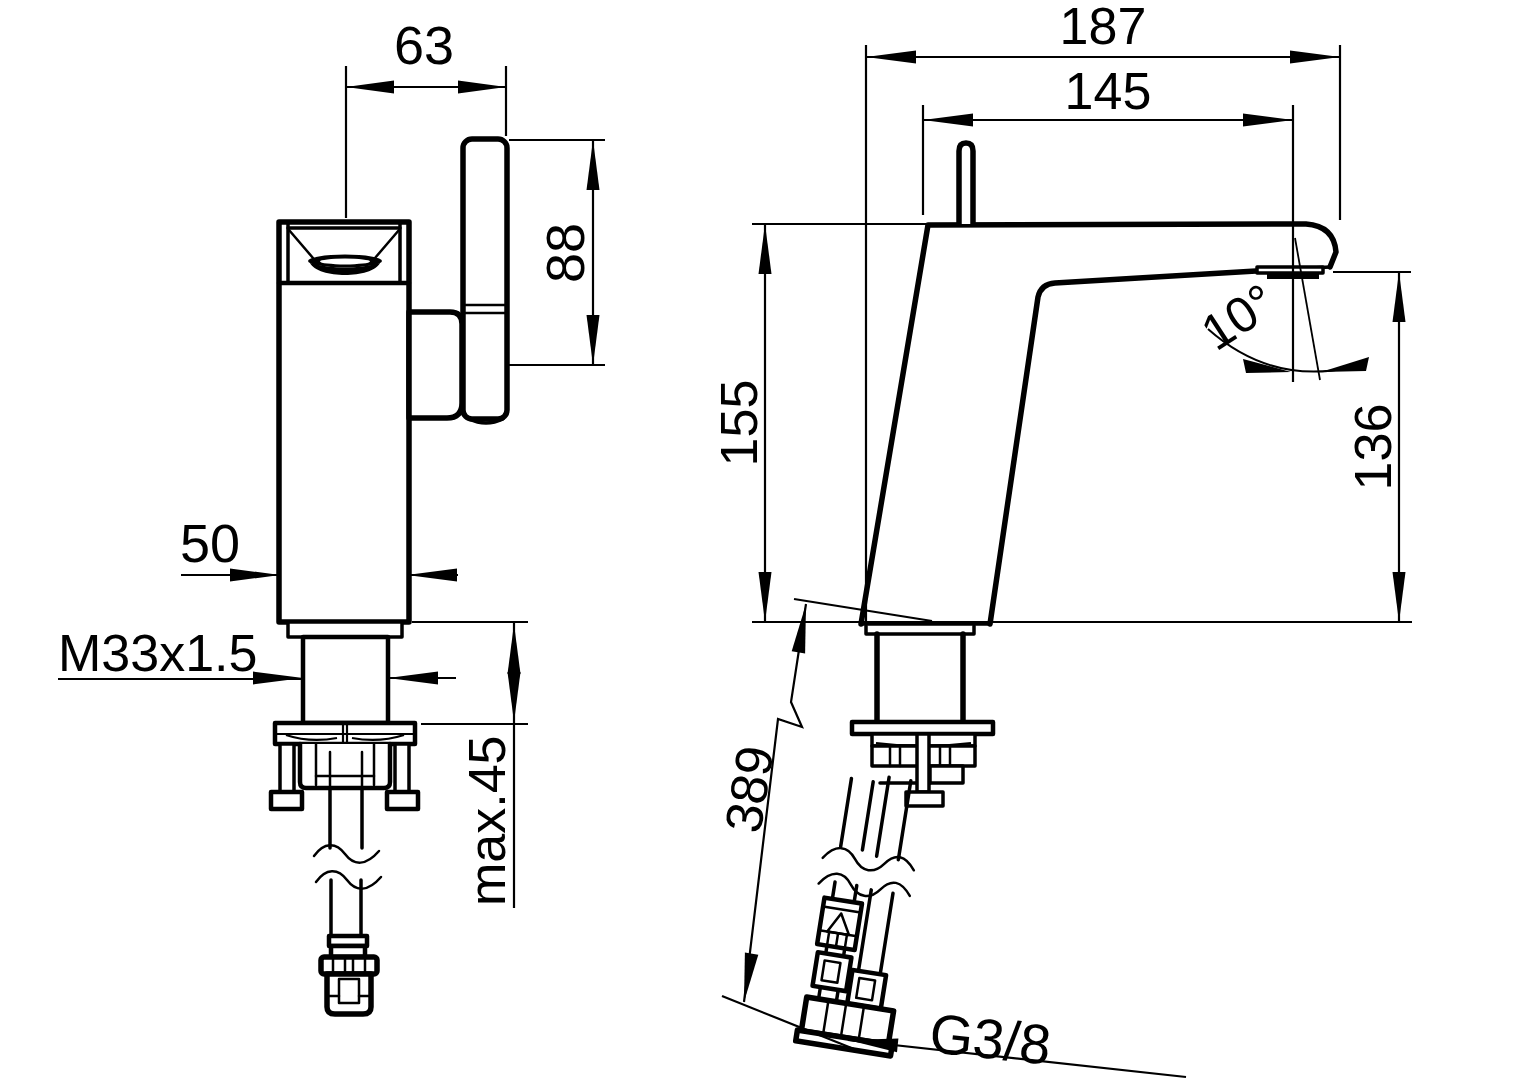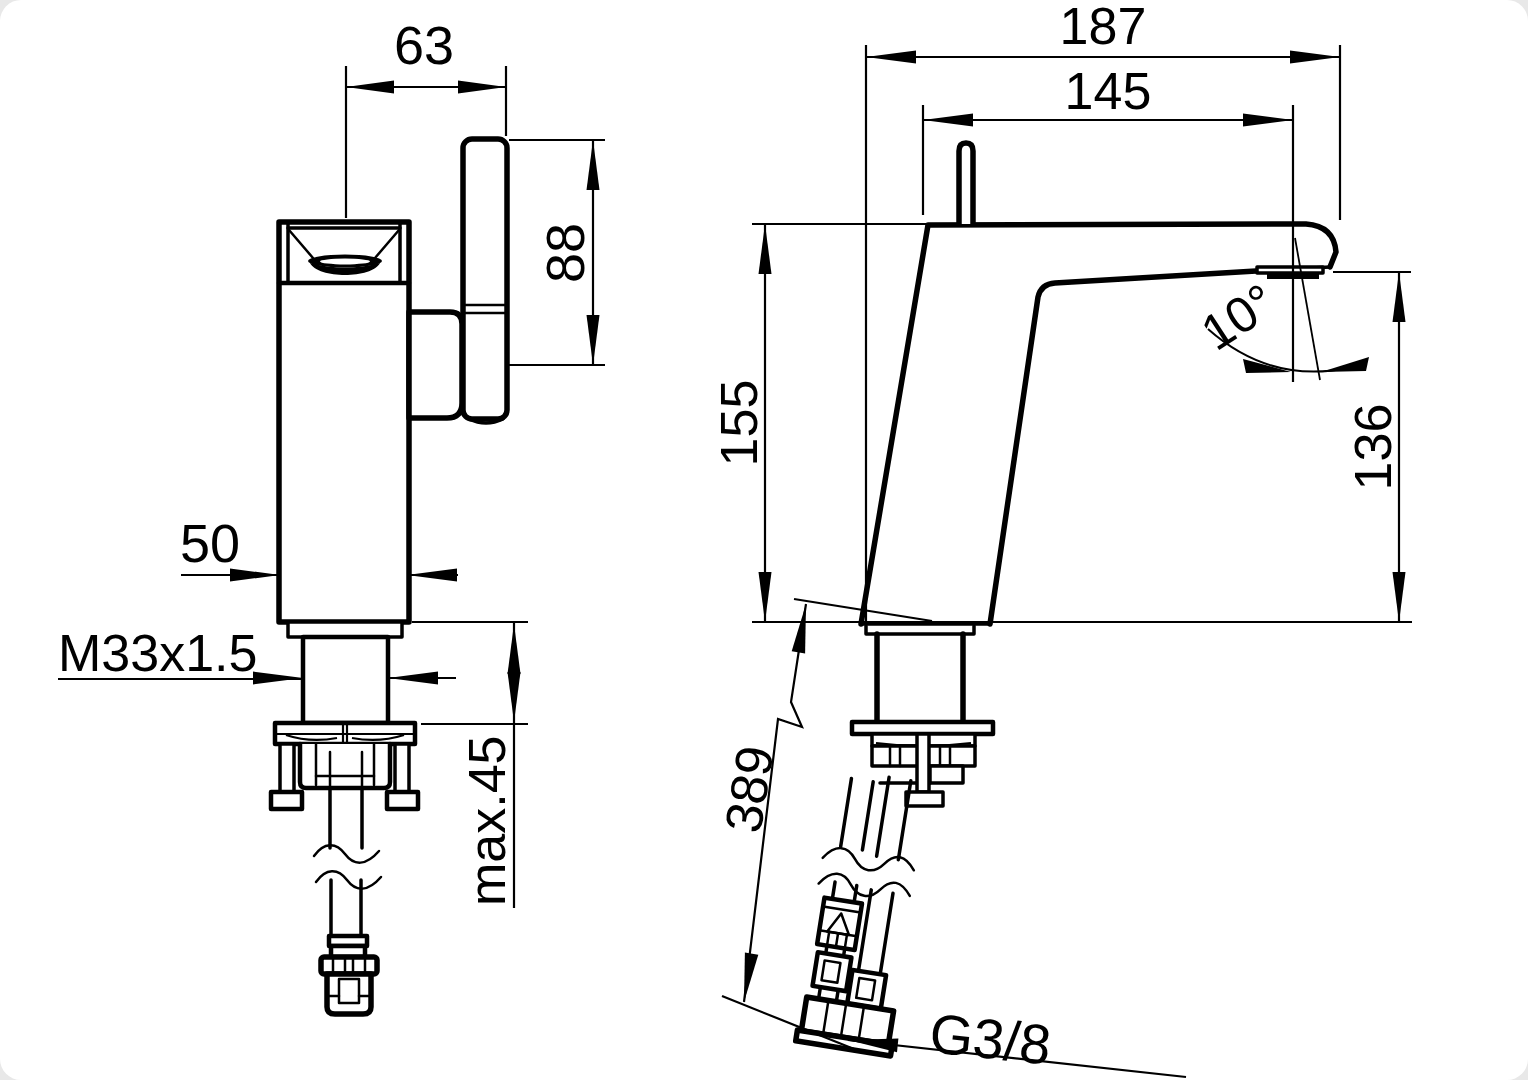--- a/index.html
+++ b/index.html
@@ -1,18 +1,18 @@
 <!DOCTYPE html>
 <html><head>
 <meta charset="utf-8">
 <style>
   html,body{margin:0;padding:0;background:#e8e8e8;}
   .sheet{
     width:1528px;height:1080px;background:#ffffff;position:relative;
-    font-family:"Liberation Sans", sans-serif;overflow:hidden;border-radius:21px;
+    font-family:"Liberation Sans", sans-serif;overflow:hidden;
   }
   svg{display:block}
   
   .o6{stroke:#000;stroke-width:5.5;fill:none;stroke-linejoin:round;stroke-linecap:round}
   .o5{stroke:#000;stroke-width:4.5;fill:none;stroke-linejoin:round;stroke-linecap:round}
   .o4{stroke:#000;stroke-width:3.5;fill:none;stroke-linejoin:round;stroke-linecap:round}
   .o3{stroke:#000;stroke-width:2.5;fill:none;stroke-linejoin:round;stroke-linecap:round}
   .d2{stroke:#000;stroke-width:2.2;fill:none;stroke-linecap:butt}
   .wf{fill:#ffffff}
   .bf{fill:#000000;stroke:none}

